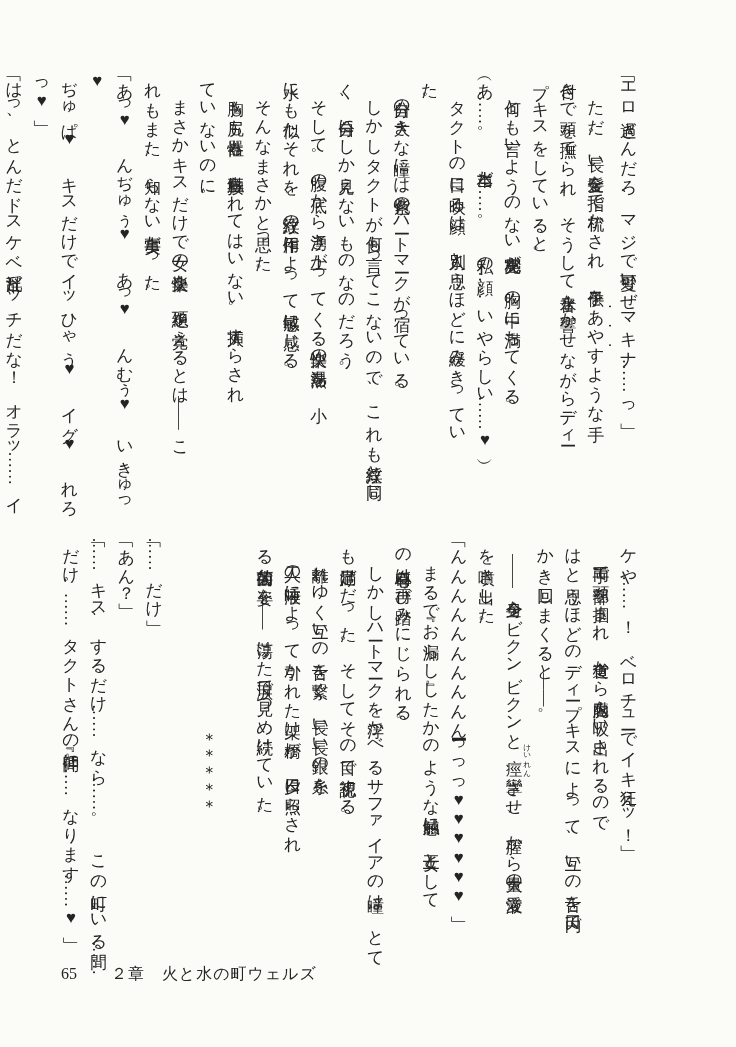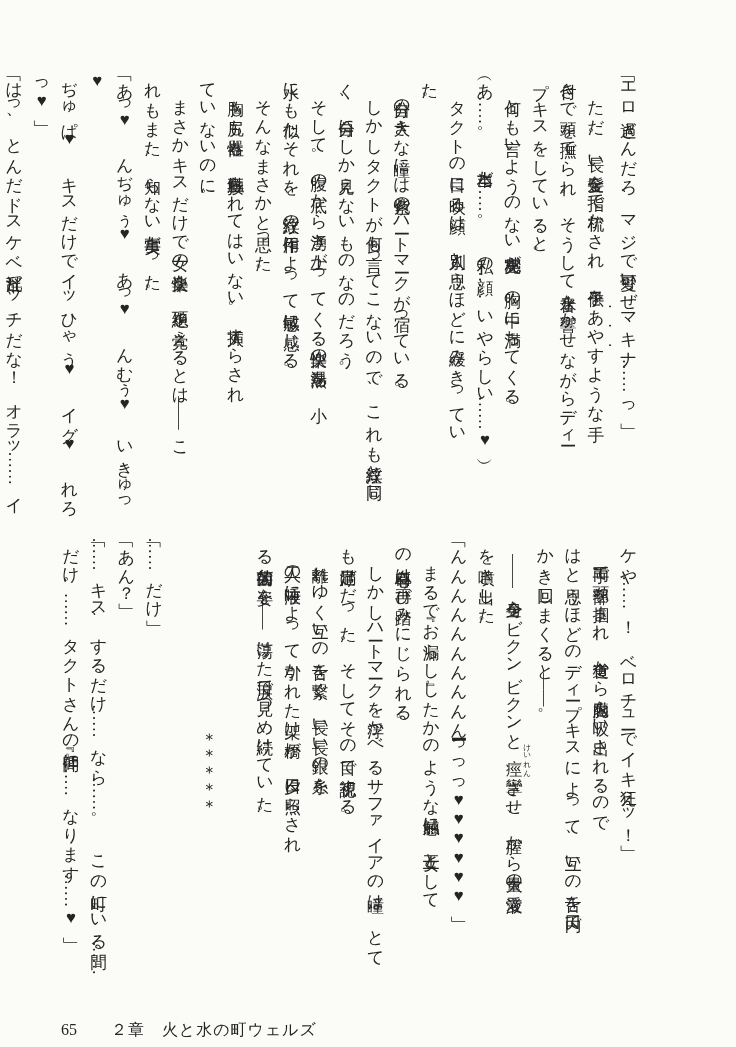--- a/index.html
+++ b/index.html
@@ -29,21 +29,21 @@
   .line.indent{text-indent:1em;}
   .line.separator{text-align:center;}
   .line.blank{}
   .boten{
     -webkit-text-emphasis:filled dot;
     text-emphasis:filled dot;
   }
   ruby rt{font-size:0.45em;letter-spacing:0;}
   .footer{
     position:absolute;
-    left:61px;top:1020px;
+    left:61px;top:964px;
     font-size:16px;
     color:var(--ink,#242424);
     white-space:nowrap;
   }
   .footer .chapter{margin-left:34px;letter-spacing:0.06em;}
 </style>
 </head>
 <body style="--paper: #fbfbf8; --ink: #242424;">
 
 <div class="page">

